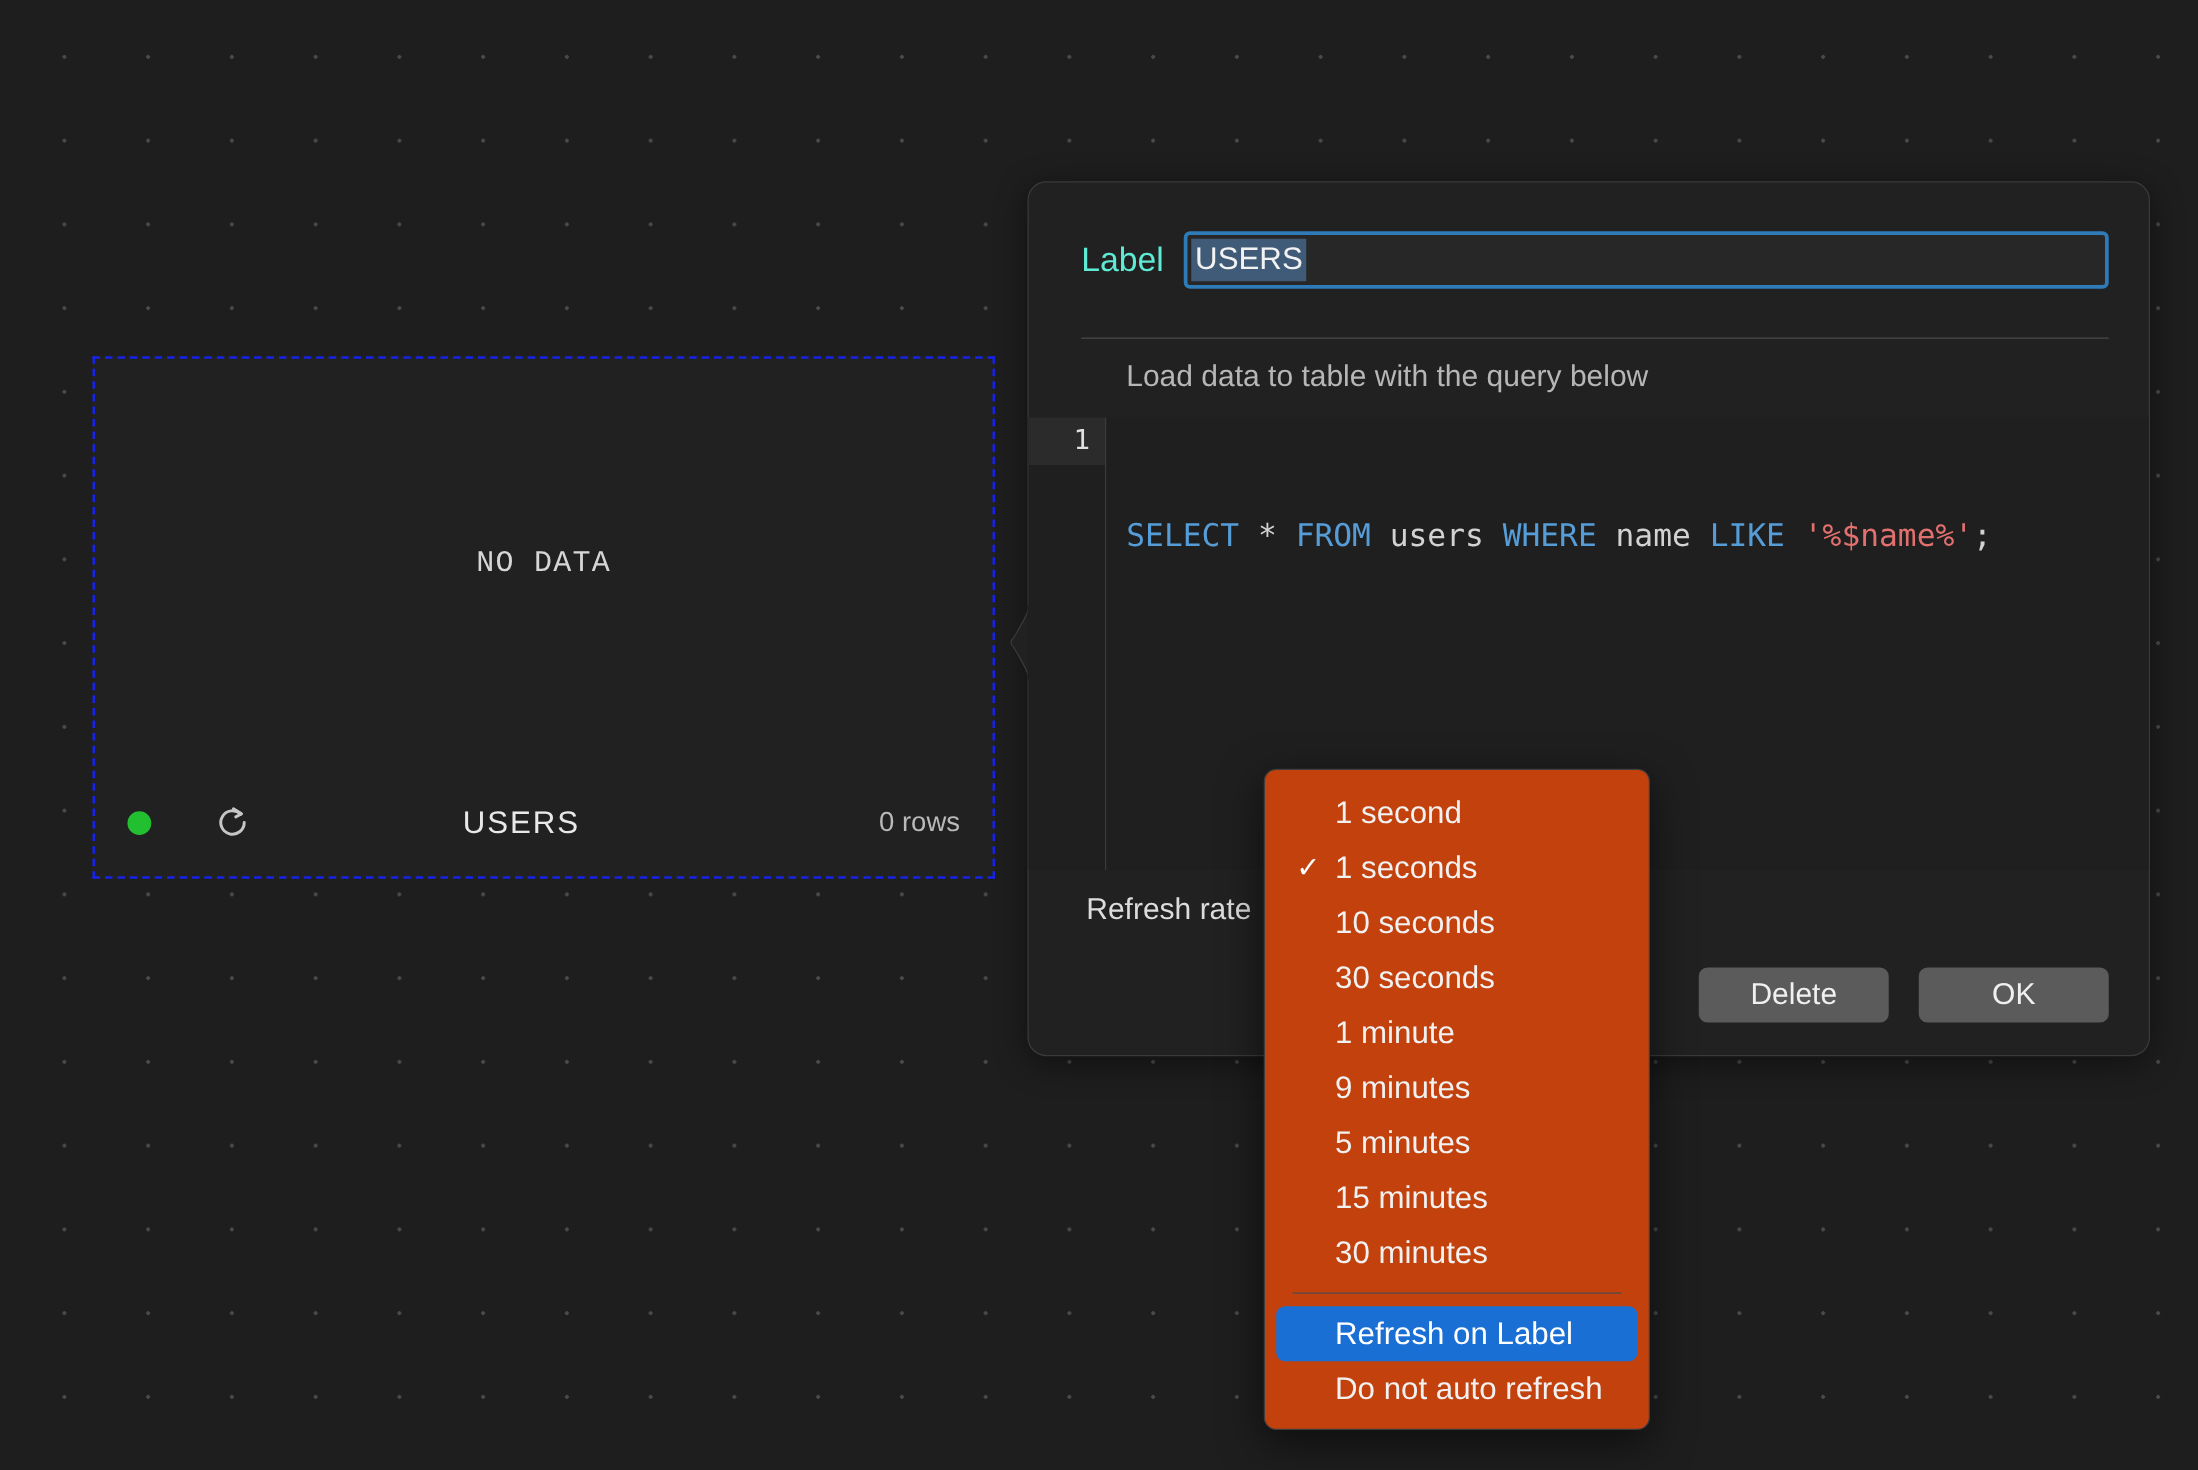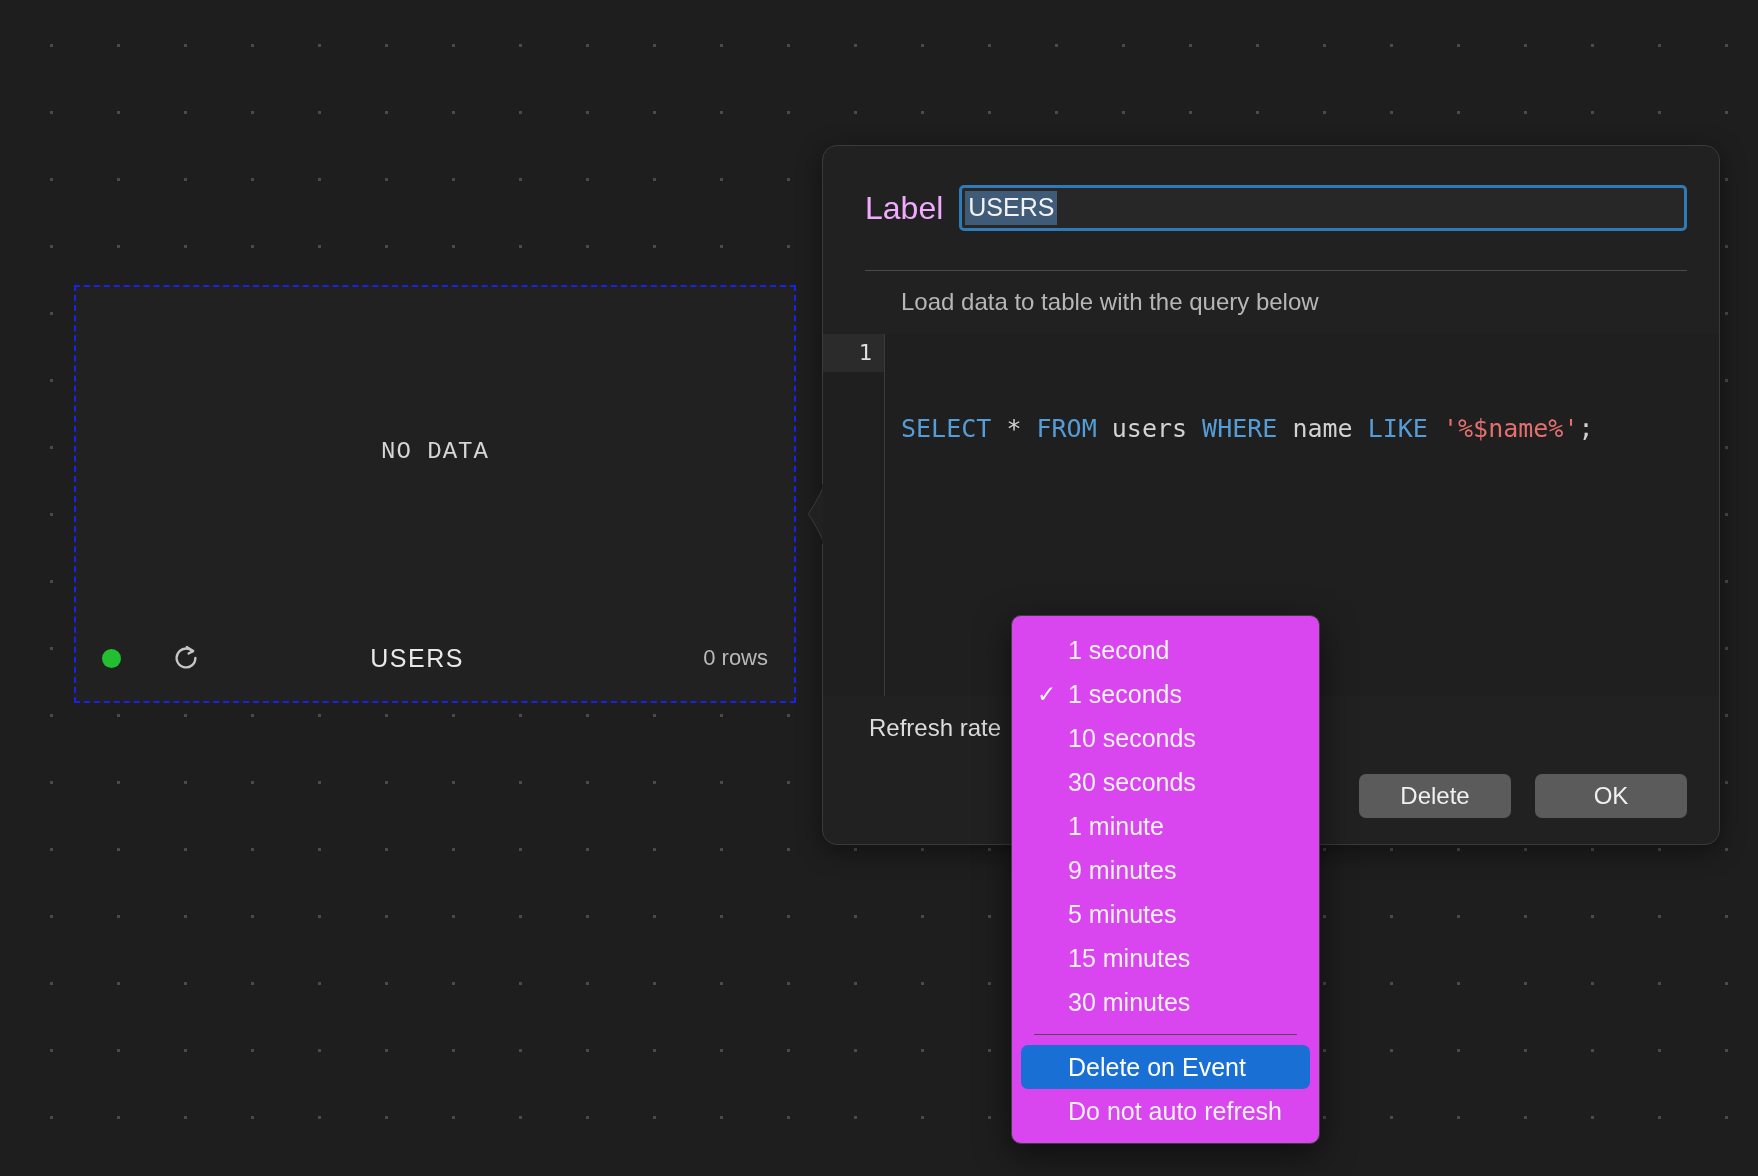--- a/index.html
+++ b/index.html
@@ -116,22 +116,22 @@
     position: absolute;
     left: 0; right: 0;
     top: 32px;
     height: 60px;
     display: flex;
     align-items: center;
     padding: 0 32px 0 42px;
     box-sizing: border-box;
   }
   #label-caption {
-    font-size: 32px;
-    color: #f0abfc;
+    font-size: 27px;
+    color: #5eead4;
     margin-right: 16px;
     white-space: nowrap;
   }
   #label-input {
     flex: 1 1 auto;
     height: 46px;
     background: #272727;
     border: 3px solid #2f7bb8;
     border-radius: 5px;
     box-sizing: border-box;
@@ -244,21 +244,21 @@
     cursor: pointer;
     padding: 0 18px;
   }
 
   
   #refresh-menu {
     position: absolute;
     left: 1011px;
     top: 615px;
     width: 309px;
-    background: #d946ef;
+    background: #c2410c;
     border: 1px solid #3e3e3e;
     border-radius: 10px;
     box-shadow: 0 10px 34px rgba(0,0,0,0.55);
     padding: 12px 0 10px 0;
     box-sizing: border-box;
     z-index: 40;
   }
   .menu-item {
     position: relative;
     height: 44px;
@@ -373,18 +373,18 @@
       <span>5 minutes</span>
     </div>
     <div class="menu-item">
       <span>15 minutes</span>
     </div>
     <div class="menu-item">
       <span>30 minutes</span>
     </div>
     <div class="menu-separator"></div>
     <div class="menu-item selected">
-      <span>Delete on Event</span>
+      <span>Refresh on Label</span>
     </div>
     <div class="menu-item">
       <span>Do not auto refresh</span>
     </div>
   </div>
 
 </body></html>

